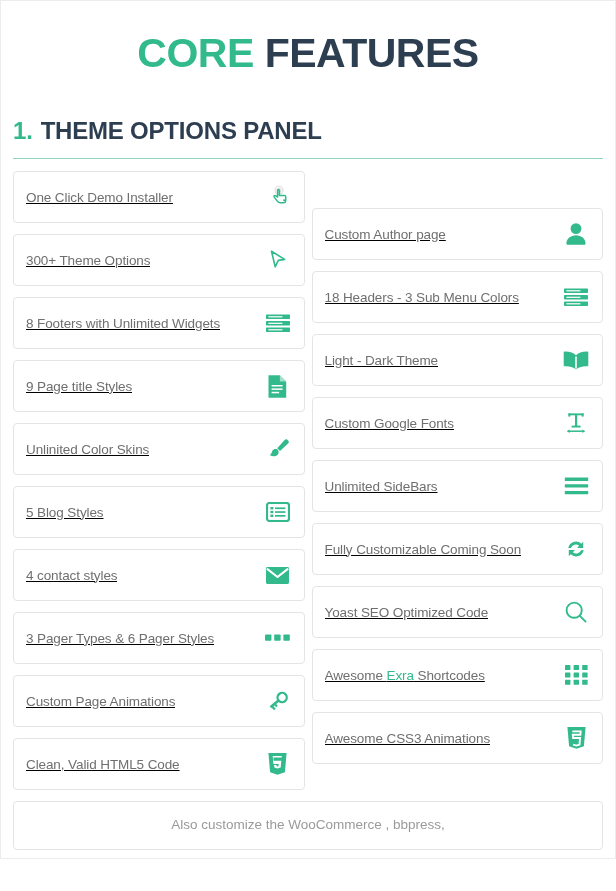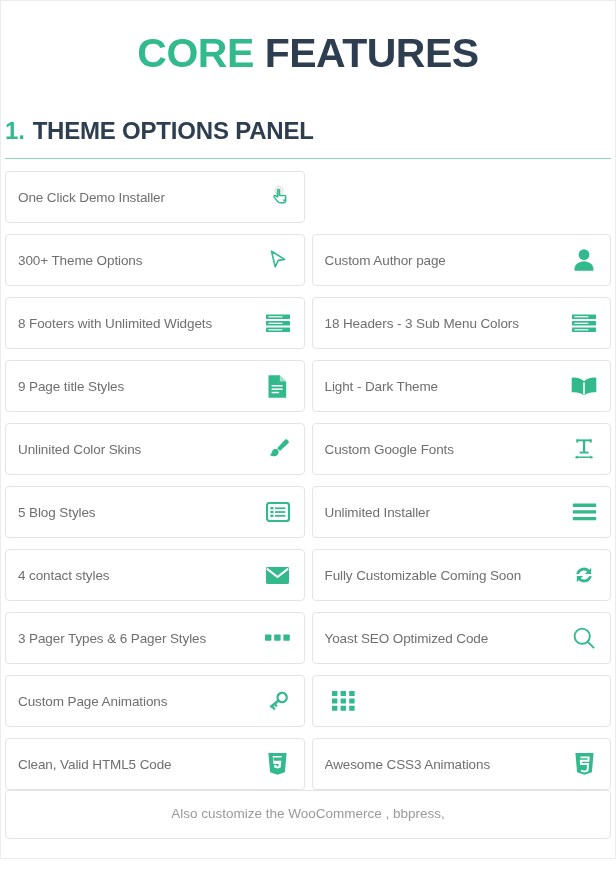--- a/index.html
+++ b/index.html
@@ -16,21 +16,21 @@
     -webkit-font-smoothing: antialiased;
   }
 
   .page {
     position: relative;
     width: 616px;
     height: 859px;
     box-sizing: border-box;
     background: #ffffff;
     border: 1px solid #ececec;
-    padding: 0 4px;
+    padding: 0 12px;
   }
 
   
   .main-title {
     text-align: center;
     margin: 0;
     padding-top: 31px;
     font-size: 41px;
     line-height: 1.05;
     font-weight: bold;
@@ -61,21 +61,22 @@
     height: 1px;
     background: #8fd4bc;
     width: 100%;
   }
 
   
   .grid {
     display: flex;
     gap: 7px;
     margin-top: 12px;
-    align-items: flex-end;
+    align-items: center;
+    text-decoration: underline;
   }
   .col { flex: 1 1 0; min-width: 0; }
   .col-right { padding-top: 11px; }
 
   .card {
     box-sizing: border-box;
     height: 52px;
     margin-bottom: 11px;
     border: 1px solid #e4e4e4;
     border-radius: 4px;
@@ -105,20 +106,21 @@
     align-items: center;
     justify-content: center;
     color: #32ba8c;
     margin-left: 6px;
   }
   .card-icon svg { display: block; }
 
   
   .footer-note {
     box-sizing: border-box;
+    margin-top: 11px;
     border: 1px solid #e4e4e4;
     border-radius: 4px;
     background: #fff;
     padding: 12px 10px 13px;
     text-align: center;
     color: #9a9a9a;
     font-size: 13.5px;
     line-height: 1.62;
   }
   .footer-note div { white-space: nowrap; }
@@ -291,21 +293,21 @@
       <rect x="17.7" y="2.4" width="1.9" height="3.2" fill="currentColor"></rect>
       <rect x="11.0" y="3.0" width="2.2" height="12.0" fill="currentColor"></rect>
       <rect x="7.6" y="14.6" width="9.0" height="1.9" fill="currentColor"></rect>
       <path d="M3.6 20.2h16.8" stroke="currentColor" stroke-width="1.5"></path>
       <path d="M5.6 18.4 3.0 20.2l2.6 1.8z" fill="currentColor"></path>
       <path d="M18.4 18.4 21 20.2l-2.6 1.8z" fill="currentColor"></path>
     </svg>
           </span>
         </div>
         <div class="card">
-          <span class="card-label">Unlimited Installer</span>
+          <span class="card-label">Unlimited SideBars</span>
           <span class="card-icon">
             <svg width="25" height="18" viewBox="0 0 25 18">
       <rect x="0.8" y="0.6" width="23.4" height="3.3" rx="0.5" fill="currentColor"></rect>
       <rect x="0.8" y="7.3" width="23.4" height="3.3" rx="0.5" fill="currentColor"></rect>
       <rect x="0.8" y="14.0" width="23.4" height="3.3" rx="0.5" fill="currentColor"></rect>
     </svg>
           </span>
         </div>
         <div class="card">
           <span class="card-label">Fully Customizable Coming Soon</span>
@@ -319,20 +321,21 @@
         <div class="card">
           <span class="card-label">Yoast SEO Optimized Code</span>
           <span class="card-icon">
             <svg width="24" height="24" viewBox="0 0 24 24" fill="none">
       <circle cx="10.2" cy="10.2" r="7.6" stroke="currentColor" stroke-width="1.9"></circle>
       <path d="M15.8 15.8 21.6 21.6" stroke="currentColor" stroke-width="1.9" stroke-linecap="round"></path>
     </svg>
           </span>
         </div>
         <div class="card">
+          <span class="card-label">Awesome <span class="hl">Exra</span> Shortcodes</span>
           <span class="card-icon">
             <svg width="23" height="20" viewBox="0 0 23 20">
       <rect x="0" y="0" width="5.4" height="5.0" rx="0.5" fill="currentColor"></rect>
       <rect x="8.6" y="0" width="5.4" height="5.0" rx="0.5" fill="currentColor"></rect>
       <rect x="17.2" y="0" width="5.4" height="5.0" rx="0.5" fill="currentColor"></rect>
       <rect x="0" y="7.4" width="5.4" height="5.0" rx="0.5" fill="currentColor"></rect>
       <rect x="8.6" y="7.4" width="5.4" height="5.0" rx="0.5" fill="currentColor"></rect>
       <rect x="17.2" y="7.4" width="5.4" height="5.0" rx="0.5" fill="currentColor"></rect>
       <rect x="0" y="14.8" width="5.4" height="5.0" rx="0.5" fill="currentColor"></rect>
       <rect x="8.6" y="14.8" width="5.4" height="5.0" rx="0.5" fill="currentColor"></rect>

